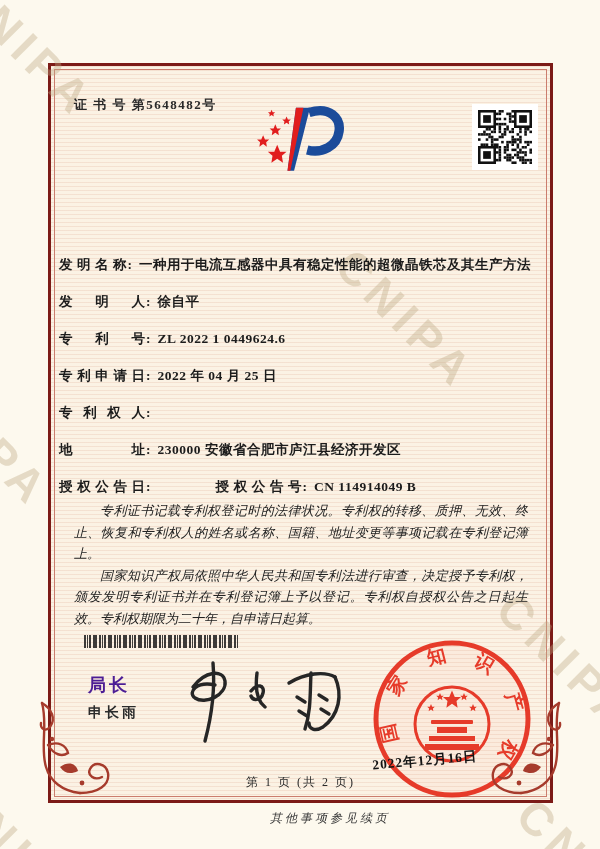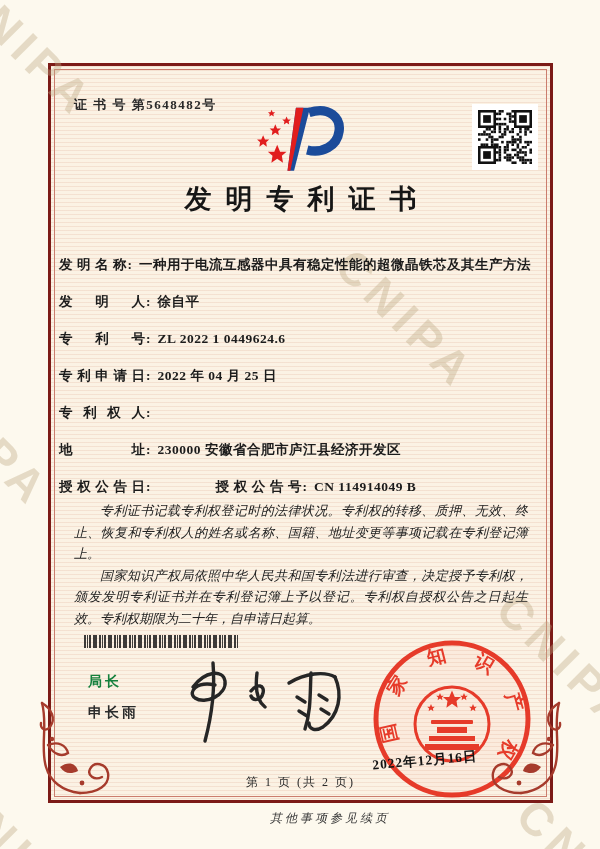--- a/index.html
+++ b/index.html
@@ -35,21 +35,21 @@
   .fcolon{margin:0 7px 0 1px;}
   .fvalue{letter-spacing:.5px;}
   .fpair2{margin-left:58px;display:flex;align-items:center;}
   .body-text{position:absolute;left:26px;top:437px;width:454px;font-style:italic;
              font-size:13px;line-height:21.5px;color:#222;text-align:justify;}
   .body-text p{margin:0;text-indent:2em;}
   .barcode{position:absolute;left:36px;top:572px;width:154px;height:13px;opacity:.85;
            background-image:repeating-linear-gradient(90deg,#1c1c1c 0 2px,transparent 2px 5px),
                             repeating-linear-gradient(90deg,#1c1c1c 0 1px,transparent 1px 3px);}
   .signer-title{position:absolute;left:40px;top:610px;font-family:"Liberation Sans","DejaVu Sans",sans-serif;
-                font-size:14px;font-weight:700;letter-spacing:3px;color:#15803d;}
+                font-size:18px;font-weight:700;letter-spacing:3px;color:#4c1d95;}
   .signer-name{position:absolute;left:40px;top:641px;font-family:"Liberation Sans","DejaVu Sans",sans-serif;
                font-size:14px;font-weight:700;letter-spacing:3px;color:#2b2b2b;}
   .signature{position:absolute;left:115px;top:590px;width:200px;height:100px;}
   .seal{position:absolute;left:319px;top:571px;width:170px;height:170px;mix-blend-mode:multiply;opacity:.95;}
   .seal-date{position:absolute;left:324px;top:686px;width:170px;font-size:13.5px;font-weight:700;
              color:#141414;letter-spacing:1px;transform:rotate(-5deg);z-index:4;white-space:nowrap;}
   .page-num{position:absolute;left:0;top:711px;width:100%;text-align:center;font-size:12px;
             letter-spacing:2px;color:#2a2a2a;}
   .flourish{position:absolute;width:105px;height:110px;}
   .flourish.fl{left:-16px;top:632px;}
@@ -236,21 +236,20 @@
           <rect x="5.142857142857143" y="5.142857142857143" width="7.714285714285715" height="7.714285714285715" fill="#111"></rect>
           <rect x="36" y="0" width="18" height="18" fill="#111"></rect>
           <rect x="38.57142857142858" y="2.5714285714285716" width="12.857142857142858" height="12.857142857142858" fill="#fff"></rect>
           <rect x="41.142857142857146" y="5.142857142857143" width="7.714285714285715" height="7.714285714285715" fill="#111"></rect>
           <rect x="0" y="36" width="18" height="18" fill="#111"></rect>
           <rect x="2.5714285714285716" y="38.57142857142858" width="12.857142857142858" height="12.857142857142858" fill="#fff"></rect>
           <rect x="5.142857142857143" y="41.142857142857146" width="7.714285714285715" height="7.714285714285715" fill="#111"></rect>
         </svg>
     </div>
 
-    <div class="title">发明专利证书</div>
 
     <div class="fields">
       <div class="frow">
         <span class="flabel">发明名称</span>
           <span class="fcolon">:</span>
           <span class="fvalue">一种用于电流互感器中具有稳定性能的超微晶铁芯及其生产方法</span>
       </div>
       <div class="frow">
         <span class="flabel">发明人</span>
           <span class="fcolon">:</span>

